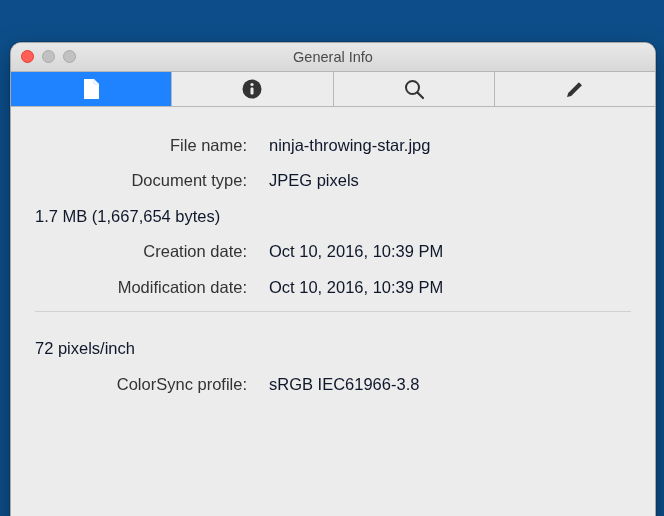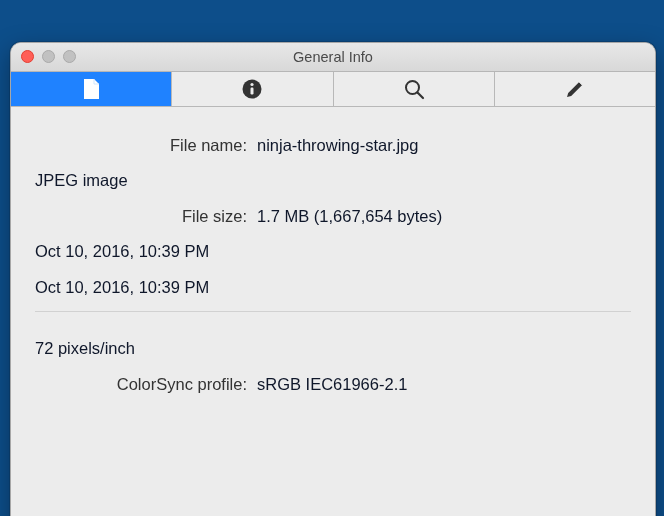--- a/index.html
+++ b/index.html
@@ -79,20 +79,21 @@
     padding: 14px 24px 20px 24px;
     font-size: 16.5px;
     color: #2f2f2f;
     overflow: hidden;
   }
   .row {
     display: flex;
     align-items: baseline;
     line-height: 1.4;
     margin: 12.5px 0;
+    gap: 12px;
   }
   .label {
     width: 212px;
     text-align: right;
     color: #333;
     padding-right: 10px;
   }
   .value {
     flex: 1;
     text-align: left;
@@ -154,40 +155,42 @@
     </div>
   </div>
 
   <div class="content">
 
     <div class="row">
       <div class="label">File name:</div>
       <div class="value">ninja-throwing-star.jpg</div>
     </div>
     <div class="row">
-      <div class="value">JPEG image</div>
+      <div class="label">Document type:</div>
+      <div class="value">JPEG pixels</div>
     </div>
     <div class="row">
-      <div class="label">File size:</div>
       <div class="value">1.7 MB (1,667,654 bytes)</div>
     </div>
     <div class="row">
+      <div class="label">Creation date:</div>
       <div class="value">Oct 10, 2016, 10:39 PM</div>
     </div>
     <div class="row">
+      <div class="label">Modification date:</div>
       <div class="value">Oct 10, 2016, 10:39 PM</div>
     </div>
 
     <hr class="sep">
 
     <div class="row">
     </div>
     <div class="row">
       <div class="value">72 pixels/inch</div>
     </div>
     <div class="row">
       <div class="label">ColorSync profile:</div>
-      <div class="value">sRGB IEC61966-2.1</div>
+      <div class="value">sRGB IEC61966-3.8</div>
     </div>
 
   </div>
 
 </div>
 
 </body></html>

